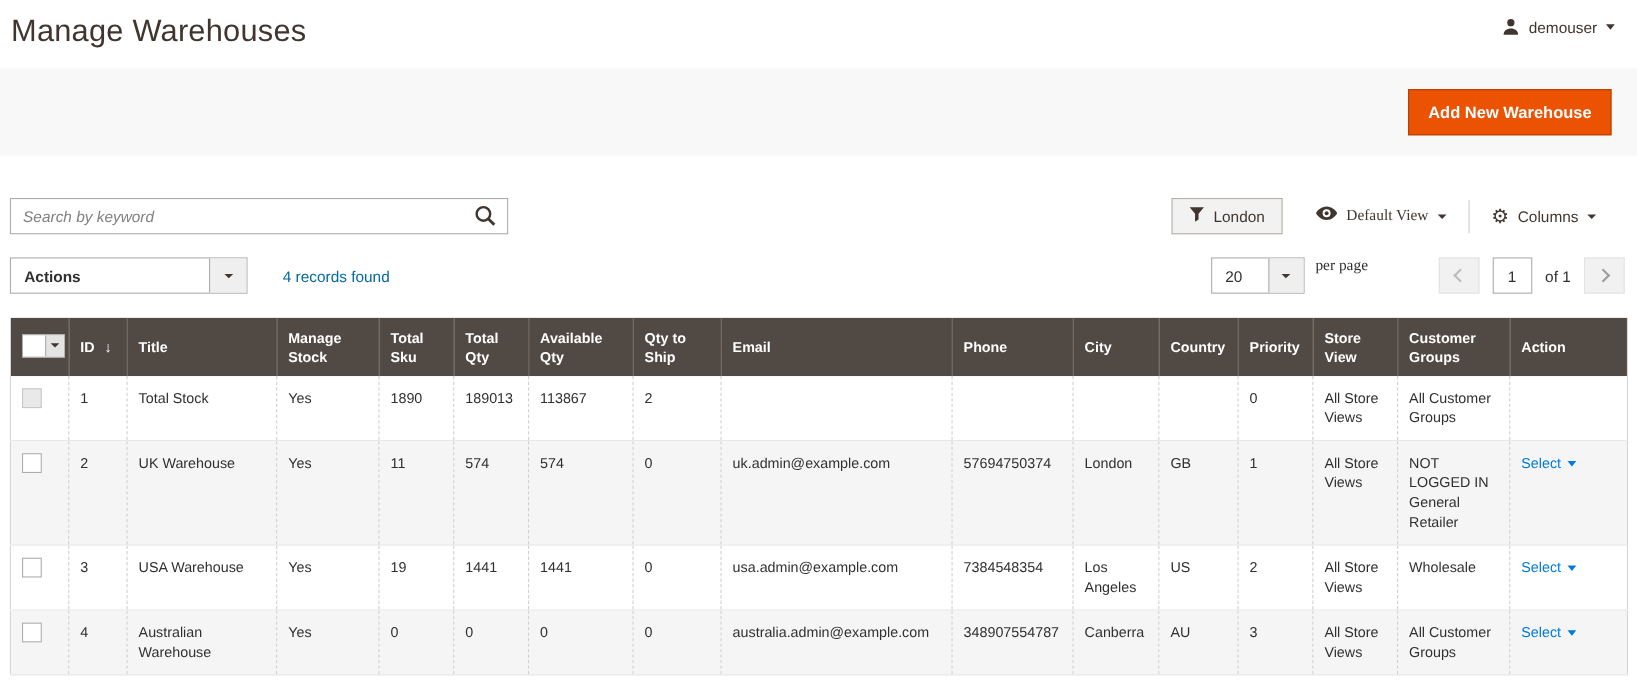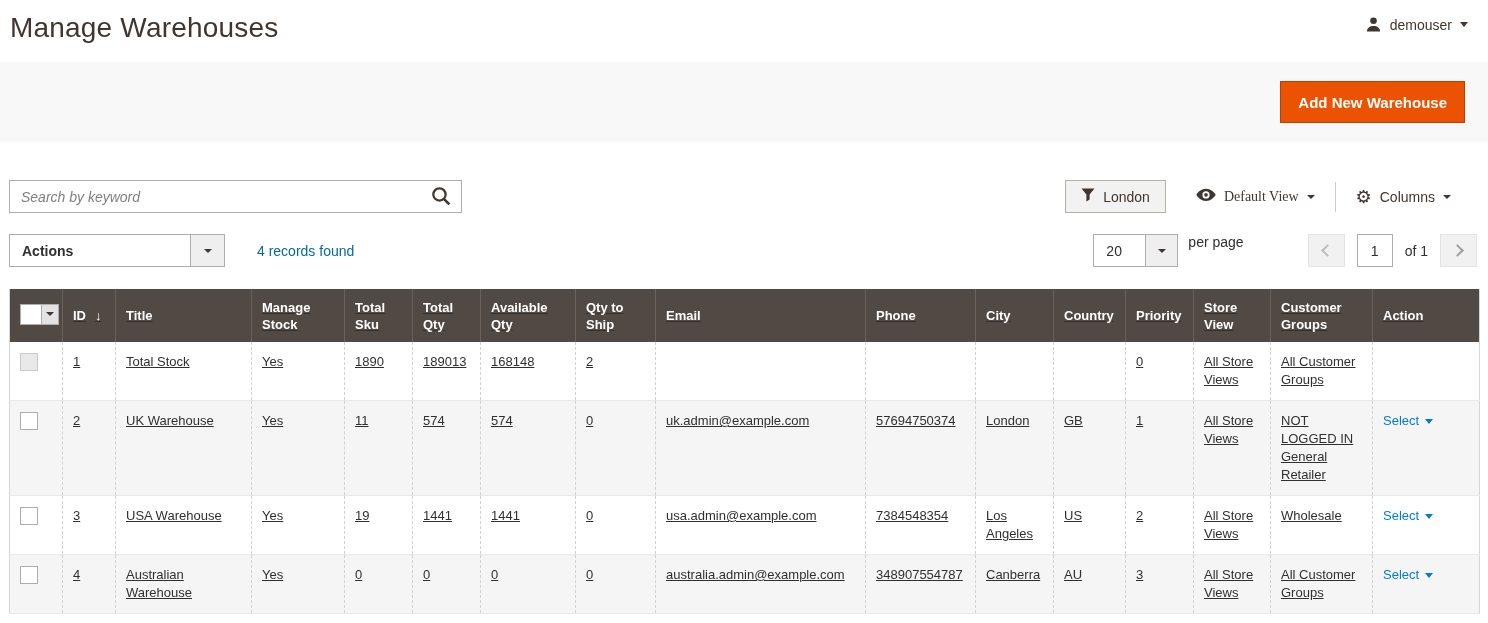--- a/index.html
+++ b/index.html
@@ -39,31 +39,31 @@
   .controls-row{display:flex;justify-content:space-between;align-items:center;margin:21px 9px 0 9px;}
   .controls-left{display:flex;align-items:center;gap:32px;}
   .fake-select{display:flex;align-items:stretch;height:33px;border:1px solid #adadad;background:#fff;cursor:pointer;}
   .fake-select .val{display:flex;align-items:center;padding:0 12px;font-size:14px;color:#303030;flex:1;}
   .fake-select .car{display:flex;align-items:center;justify-content:center;width:34px;border-left:1px solid #adadad;background:#efefef;}
   .actions-select{width:216px;font-weight:bold;}
   .records-found{font-size:14px;color:#0369a1;}
   .controls-right{display:flex;gap:10px;margin-right:2px;}
   .perpage-select{width:85px;}
   .perpage-select .car{width:32px;}
-  .perpage-label{font-size:14px;color:#303030;margin-right:54px;}
+  .perpage-label{font-size:14px;color:#303030;margin-right:54px;font-family:Liberation Serif, serif;}
   .pager{display:flex;align-items:center;gap:12px;}
   .page-btn{width:37px;height:33px;background:#f1f1f1;border:1px solid #e3e3e3;display:flex;align-items:center;justify-content:center;cursor:default;}
   .chev{display:inline-block;width:9px;height:9px;border-right:2px solid #bdbdbd;border-bottom:2px solid #bdbdbd;}
   .chev.left{transform:rotate(135deg);margin-left:3px;}
   .chev.right{transform:rotate(-45deg);margin-right:3px;border-color:#9f9f9f;}
   .page-input{width:36px;height:33px;border:1px solid #adadad;text-align:center;font-size:14px;color:#303030;font-family:"Liberation Sans",sans-serif;}
   .of-label{font-size:14px;color:#303030;}
 
   
-  .grid-wrap{margin:22px 9px 0 9px;text-decoration:underline;}
+  .grid-wrap{margin:22px 9px 0 9px;}
   table.grid{border-collapse:collapse;table-layout:fixed;width:1470px;border-left:1px solid #d6d6d6;border-right:1px solid #d6d6d6;border-bottom:1px solid #d6d6d6;}
   .grid thead th{background:var(--grid-header-bg);color:#fff;font-size:13px;font-weight:700;text-align:left;vertical-align:middle;
     padding:9px 10px;height:53px;border-left:1px solid #6b6158;line-height:17px;cursor:pointer;}
   .grid thead th:first-child{border-left:none;cursor:default;}
   .grid tbody td{font-size:13px;color:#303030;vertical-align:top;padding:11px 10px;border-left:1px dashed #d1d1d1;border-bottom:1px solid #e8e8e8;line-height:18px;}
   .grid tbody td:first-child{border-left:none;}
   .grid tbody tr{height:58px;background:#fff;}
   .grid tbody tr:nth-child(even){background:#f5f5f5;}
   .sort-arrow{font-weight:400;margin-left:9px;font-size:13px;}
   
@@ -219,21 +219,21 @@
       <tbody>
         <tr>
           <td>
             <input class="row-cb" type="checkbox" disabled="" style="">
           </td>
           <td>1</td>
           <td>Total Stock</td>
           <td>Yes</td>
           <td>1890</td>
           <td>189013</td>
-          <td>168148</td>
+          <td>113867</td>
           <td>2</td>
           <td></td>
           <td></td>
           <td></td>
           <td></td>
           <td>0</td>
           <td>All Store Views</td>
           <td>All Customer Groups</td>
           <td></td>
         </tr>

